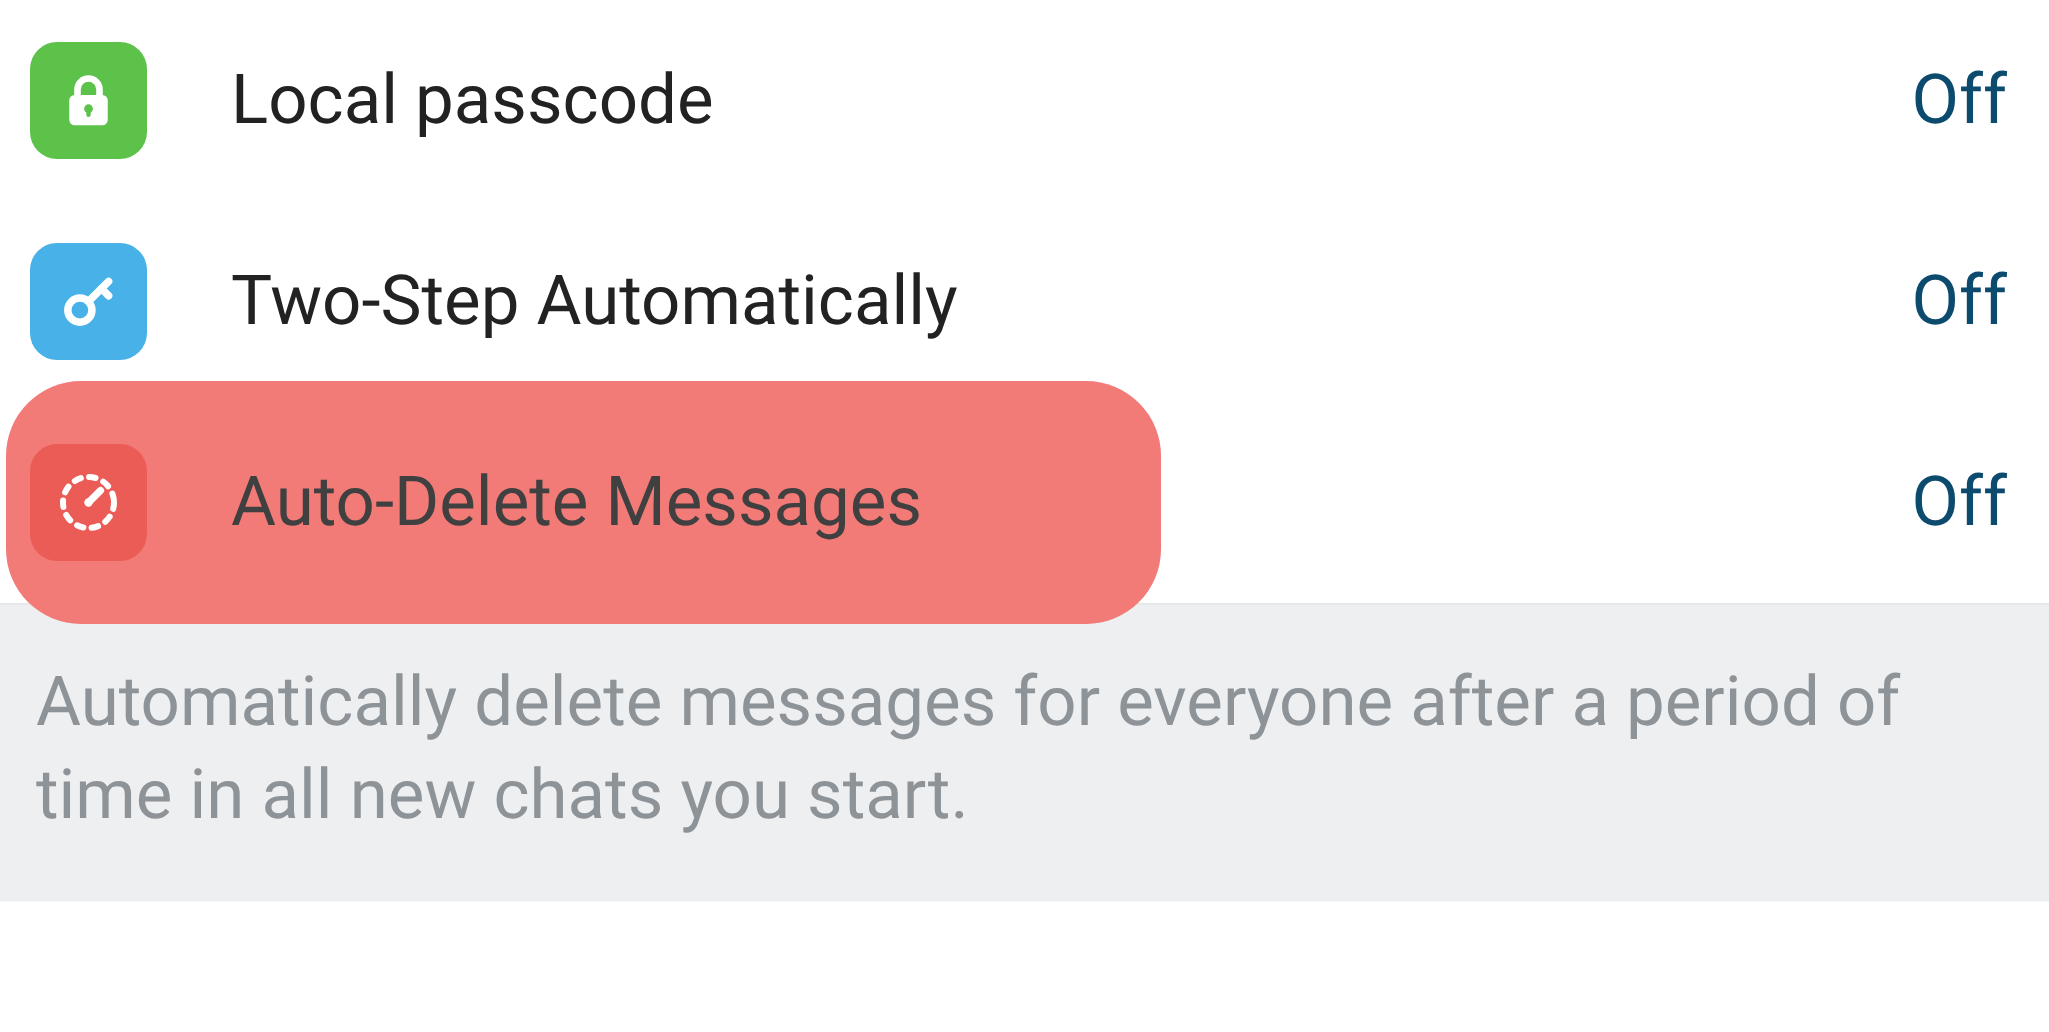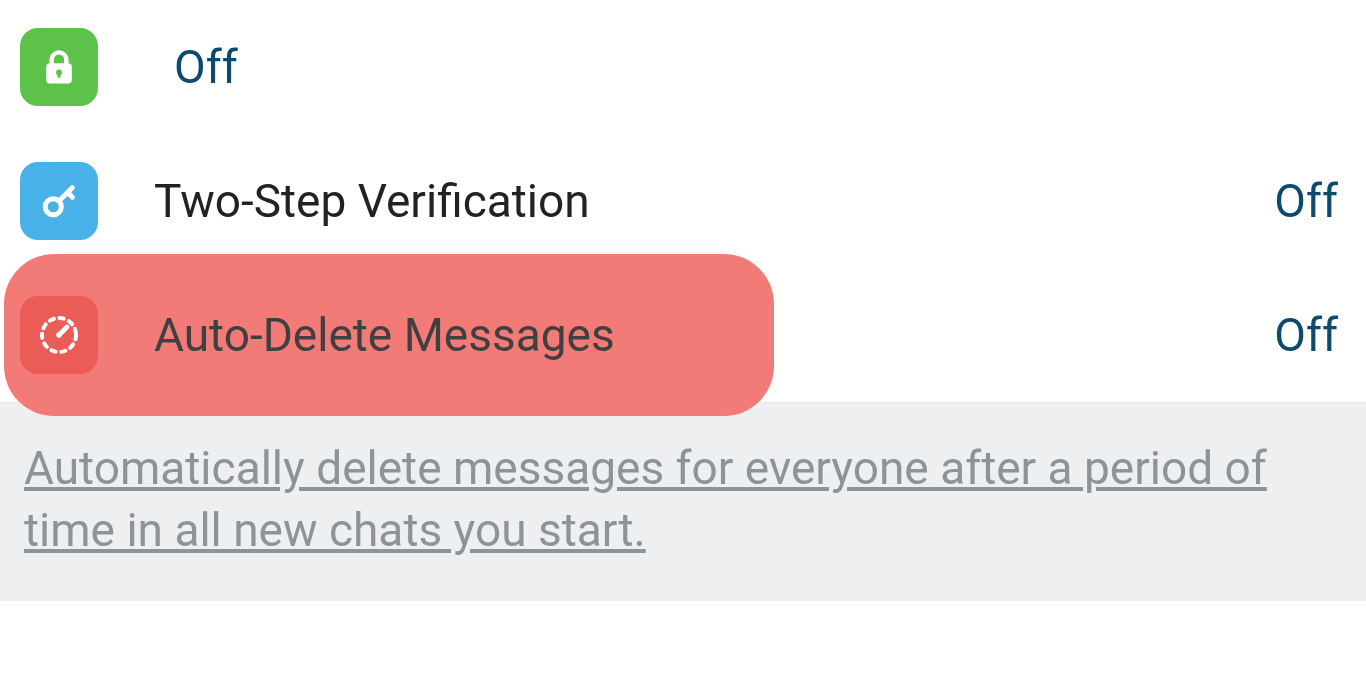--- a/index.html
+++ b/index.html
@@ -64,21 +64,20 @@
   .setting-row.highlighted .setting-label {
     color: #404040;
   }
   .footer-note {
     background: #eeeff0;
     border-top: 1px solid #e4e5e6;
     padding: 34px 24px 40px 24px;
     font-size: 46px;
     color: #8e9398;
     line-height: 1.35;
-    text-decoration: underline;
   }
 
   
   .tile-green  { background: #5dc24a; }
   .tile-blue   { background: #47b1e8; }
   .tile-red    { background: #eb5c57; }
 </style>
 </head>
 <body>
 
@@ -86,32 +85,33 @@
 
   <div class="setting-row">
     <div class="icon-tile tile-green">
       <svg width="44" height="44" viewBox="0 0 24 24" fill="none">
         <rect x="5" y="10" width="14" height="11" rx="2" fill="#ffffff"></rect>
         <path d="M8 10 V8 a4 4 0 0 1 8 0 V10" stroke="#ffffff" stroke-width="2.4" fill="none" stroke-linecap="round"></path>
         <circle cx="12" cy="15" r="1.6" fill="#5dc24a"></circle>
         <rect x="11.2" y="15" width="1.6" height="3" rx="0.8" fill="#5dc24a"></rect>
       </svg>
     </div>
+    <div class="setting-label">Local passcode</div>
     <div class="setting-value">Off</div>
   </div>
 
   <div class="setting-row">
     <div class="icon-tile tile-blue">
       <svg width="46" height="46" viewBox="0 0 24 24" fill="none">
         <circle cx="9" cy="15" r="4.2" stroke="#ffffff" stroke-width="2.6" fill="none"></circle>
         <path d="M12 12 L19 5" stroke="#ffffff" stroke-width="2.6" stroke-linecap="round"></path>
         <path d="M16.5 7.5 L19 10" stroke="#ffffff" stroke-width="2.6" stroke-linecap="round"></path>
       </svg>
     </div>
-    <div class="setting-label">Two-Step Verification</div>
+    <div class="setting-label">Two-Step Automatically</div>
     <div class="setting-value">Off</div>
   </div>
 
   <div class="setting-row highlighted">
     <div class="highlight-pill"></div>
     <div class="icon-tile tile-red">
       <svg width="48" height="48" viewBox="0 0 24 24" fill="none">
         <circle cx="12" cy="12" r="8.5" stroke="#ffffff" stroke-width="2" fill="none" stroke-dasharray="2.2 2.8" stroke-linecap="round"></circle>
         <path d="M12 12 L16 8" stroke="#ffffff" stroke-width="2.4" stroke-linecap="round"></path>
         <circle cx="12" cy="12" r="1.4" fill="#ffffff"></circle>

